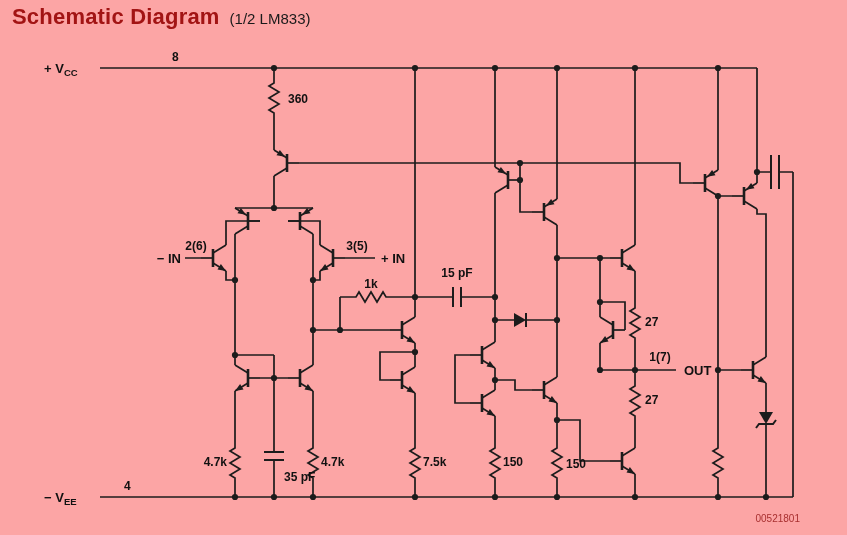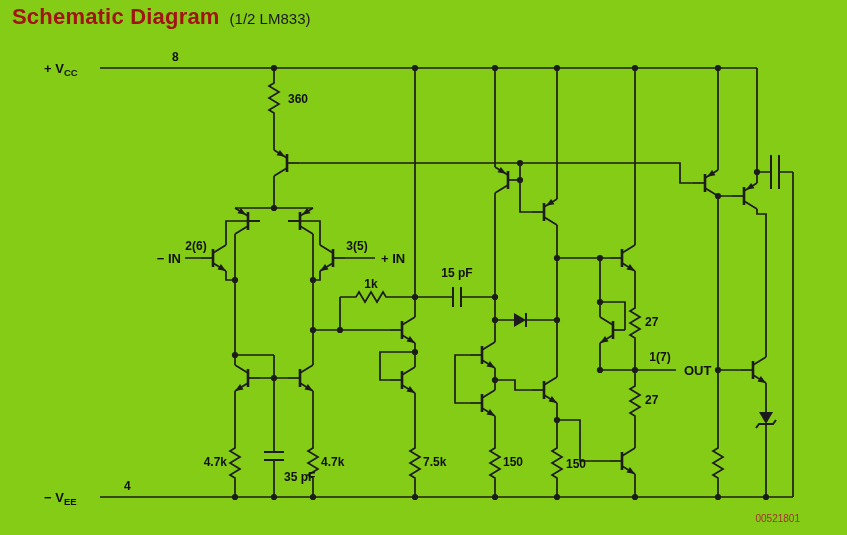--- a/index.html
+++ b/index.html
@@ -1,19 +1,19 @@
 <!DOCTYPE html>
 <html><head>
 <meta charset="utf-8">
 <style>
   html,body{margin:0;padding:0;background:#ffffff;}
   .page{
     position:relative;
     width:847px;height:535px;
-    background:#84cc16;
+    background:#fca5a5;
     font-family:"Liberation Sans", sans-serif;
     overflow:hidden;
   }
   .title-row{
     position:absolute;left:12px;top:4px;
     white-space:nowrap;
   }
   .title{
     font-size:22px;font-weight:bold;color:#a21414;
     letter-spacing:0.2px;

